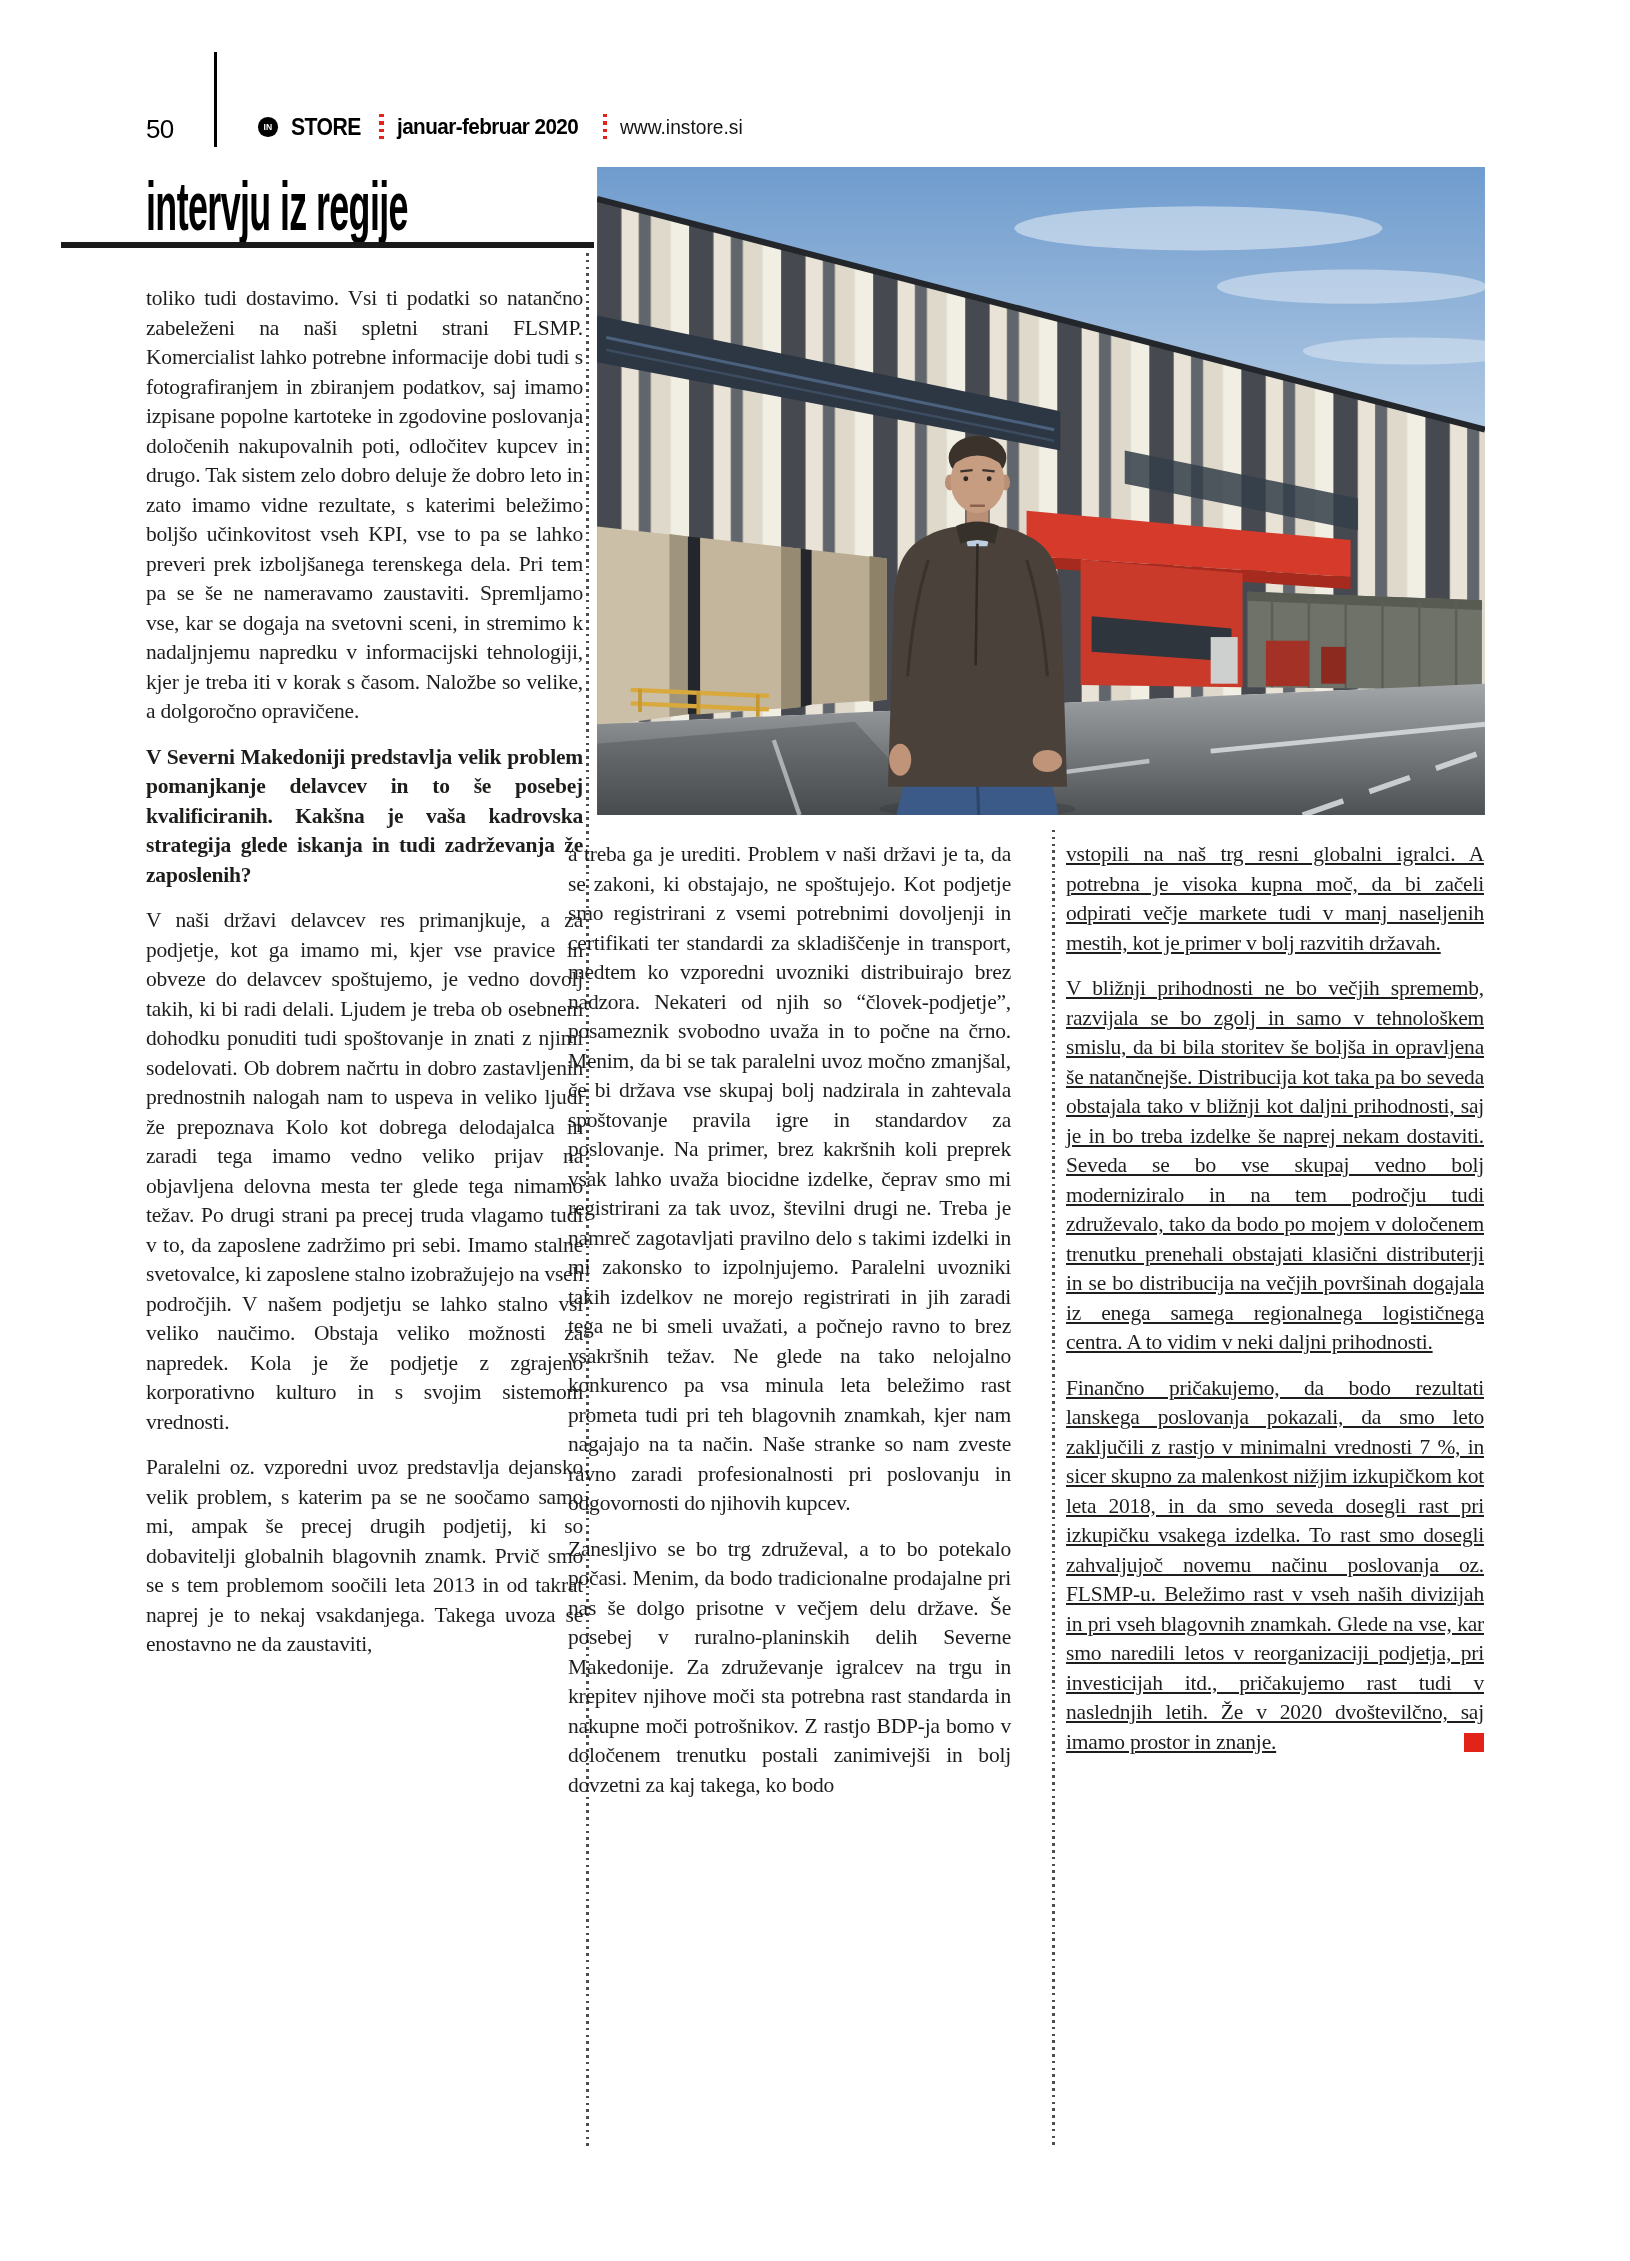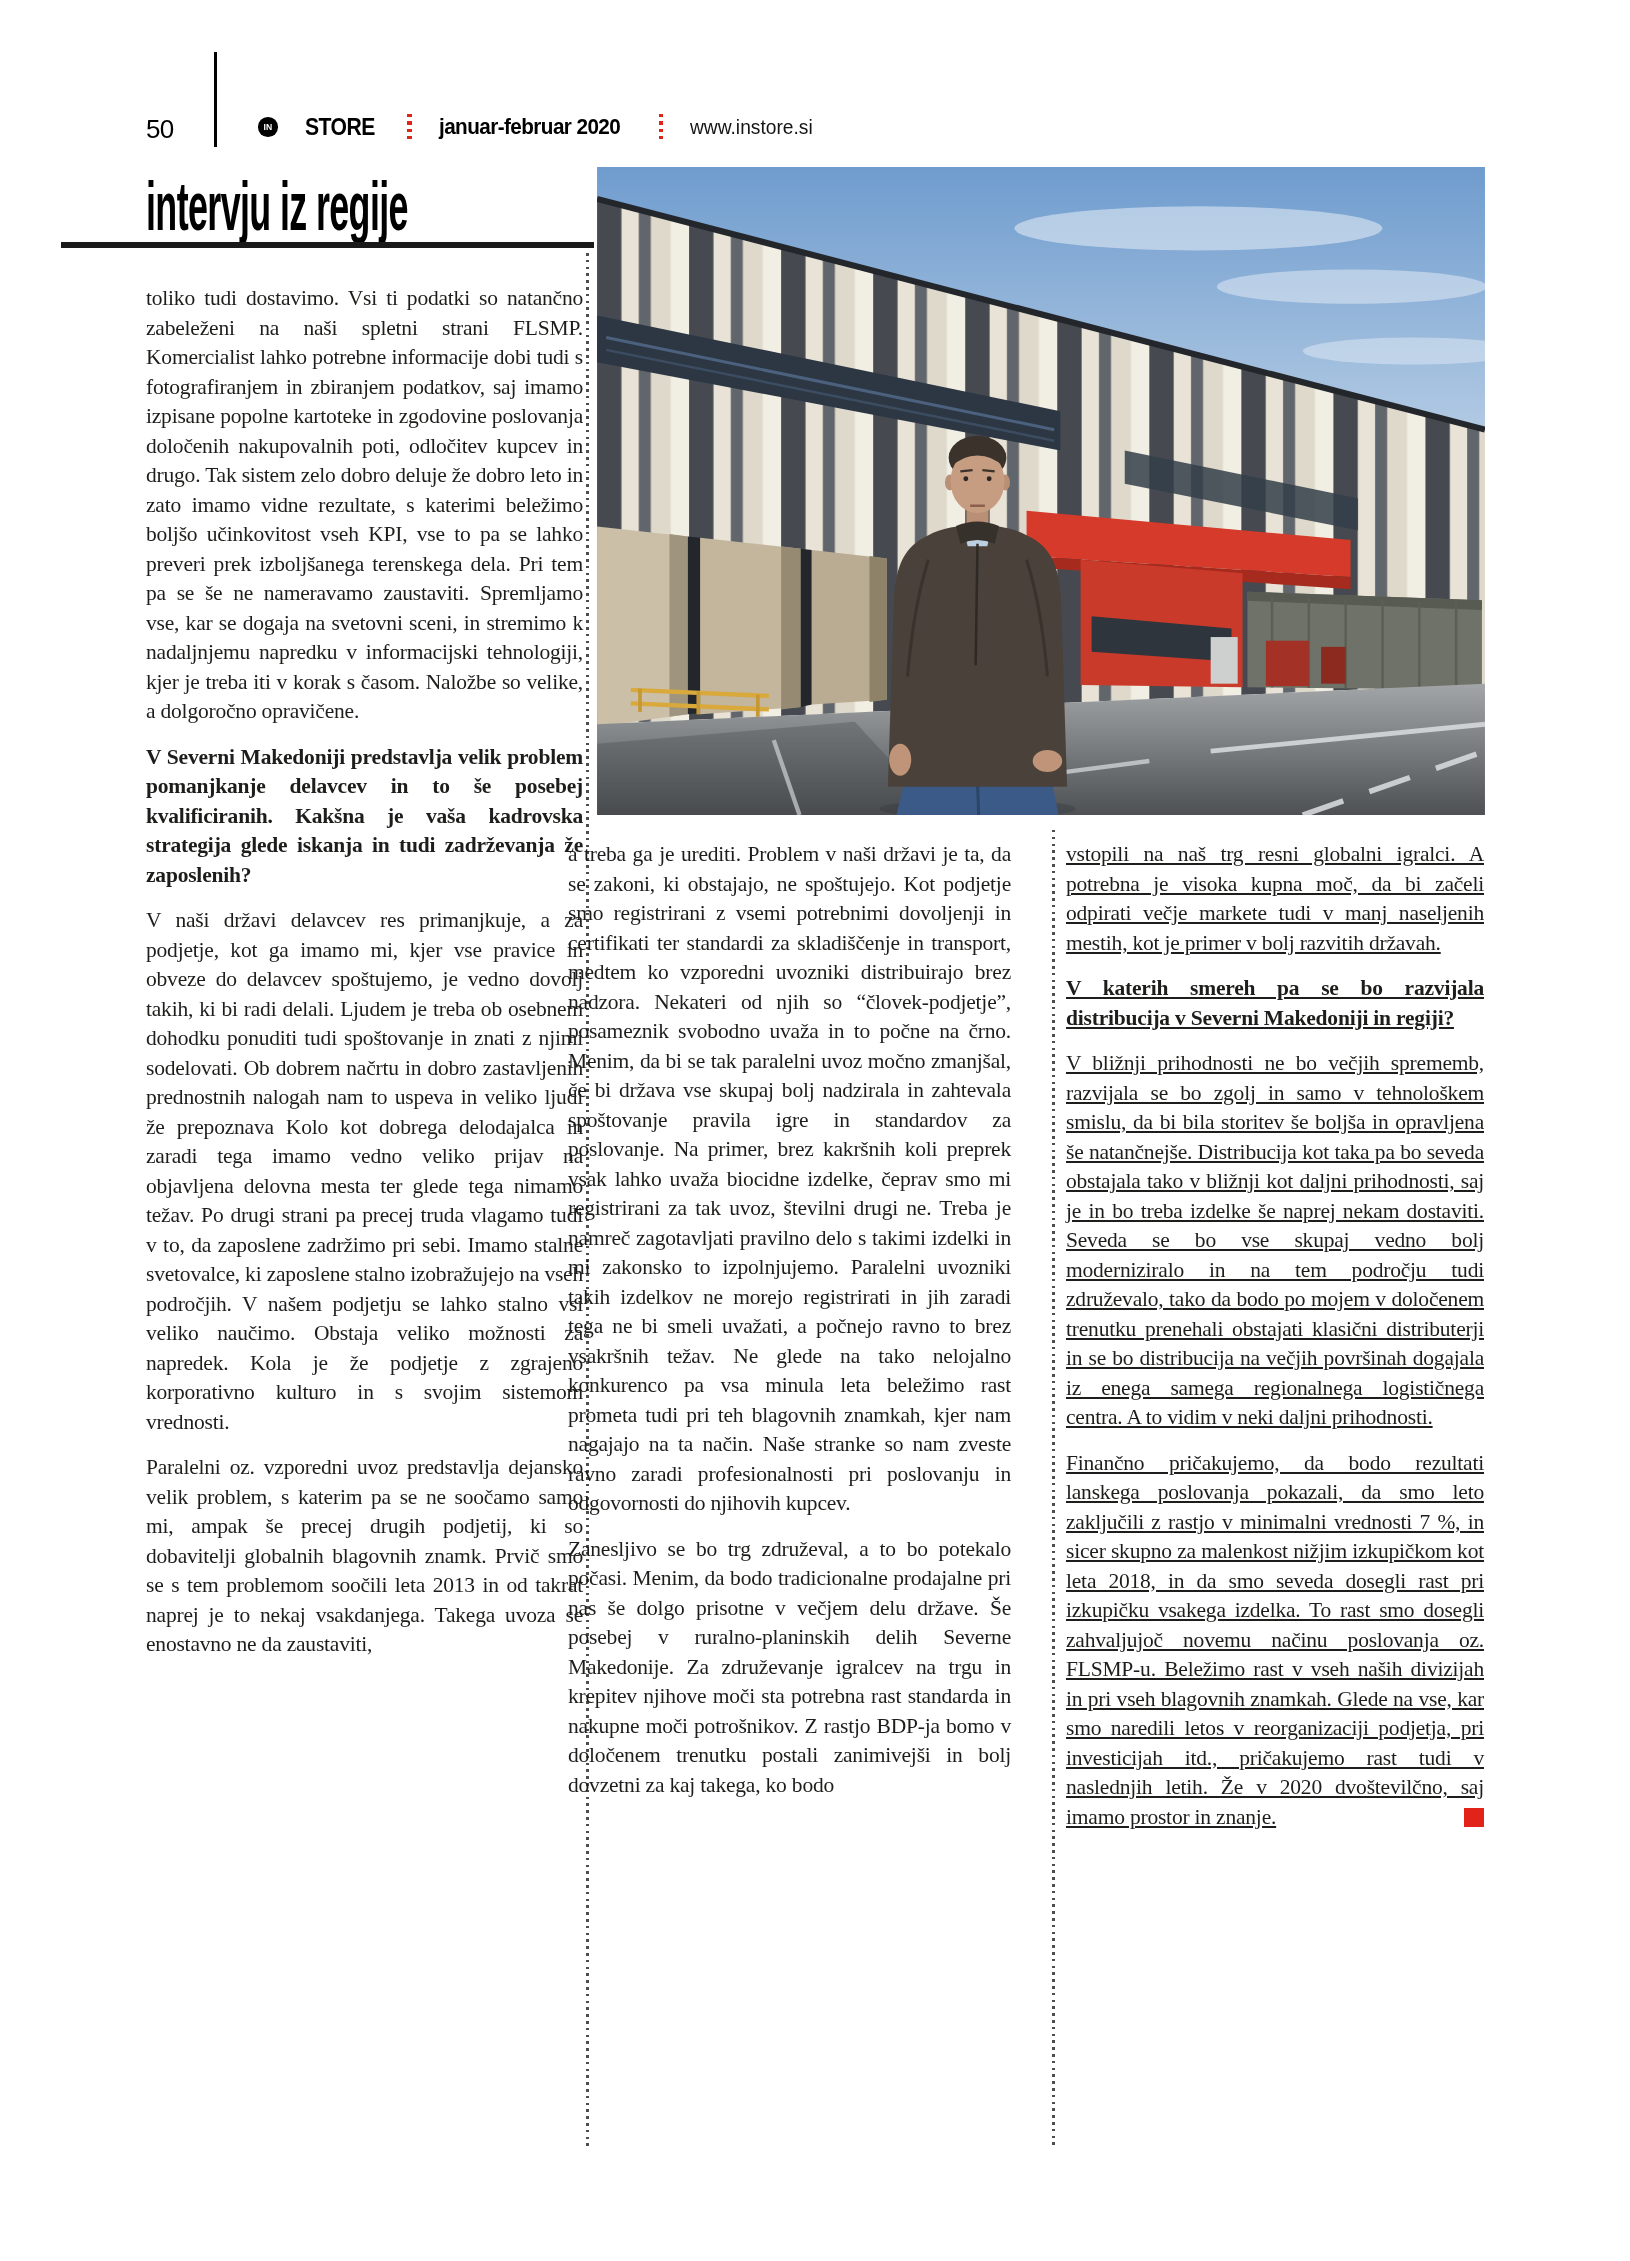--- a/index.html
+++ b/index.html
@@ -8,21 +8,21 @@
     overflow:hidden; font-family:"Liberation Serif","DejaVu Serif",serif; color:#1d1d1b;
   }
   
   .pagenum {
     position:absolute; left:146px; top:114px; font-family:"Liberation Sans",sans-serif;
     font-weight:normal; font-size:26px; letter-spacing:-0.6px; color:#000;
   }
   .header-vrule { position:absolute; left:214px; top:52px; width:2.5px; height:95px; background:#000; }
   .masthead {
     position:absolute; left:258px; top:113px; height:28px;
-    display:flex; align-items:center; gap:27px; font-family:"Liberation Sans",sans-serif;
+    display:flex; align-items:center; gap:13px; font-family:"Liberation Sans",sans-serif;
   }
   .logo-circle {
     width:19.6px; height:19.6px; border-radius:50%; background:#000; color:#fff;
     display:flex; align-items:center; justify-content:center;
     font-size:8.6px; font-weight:bold; letter-spacing:0;
   }
   .brand { font-weight:bold; font-size:23px; letter-spacing:-0.6px; color:#000; transform:scaleX(.92); transform-origin:left center; }
   .issue { font-weight:bold; font-size:22px; letter-spacing:-0.6px; color:#000; transform:scaleX(.94); transform-origin:left center; }
   .site  { font-weight:400; font-size:20px; color:#141414; transform:scaleX(.96); transform-origin:left center; }
   .red-dots {
@@ -189,19 +189,18 @@
     <p>Paralelni oz. vzporedni uvoz predstavlja dejansko velik problem, s katerim pa se ne soočamo samo mi, ampak še precej drugih podjetij, ki so dobavitelji globalnih blagovnih znamk. Prvič smo se s tem problemom soočili leta 2013 in od takrat naprej je to nekaj vsakdanjega. Takega uvoza se enostavno ne da zaustaviti,</p>
   </section>
 
   <section class="col col2">
     <p>a treba ga je urediti. Problem v naši državi je ta, da se zakoni, ki obstajajo, ne spoštujejo. Kot podjetje smo registrirani z vsemi potrebnimi dovoljenji in certifikati ter standardi za skladiščenje in transport, medtem ko vzporedni uvozniki distribuirajo brez nadzora. Nekateri od njih so “človek-podjetje”, posameznik svobodno uvaža in to počne na črno. Menim, da bi se tak paralelni uvoz močno zmanjšal, če bi država vse skupaj bolj nadzirala in zahtevala spoštovanje pravila igre in standardov za poslovanje. Na primer, brez kakršnih koli preprek vsak lahko uvaža biocidne izdelke, čeprav smo mi registrirani za tak uvoz, številni drugi ne. Treba je namreč zagotavljati pravilno delo s takimi izdelki in mi zakonsko to izpolnjujemo. Paralelni uvozniki takih izdelkov ne morejo registrirati in jih zaradi tega ne bi smeli uvažati, a počnejo ravno to brez vsakršnih težav. Ne glede na tako nelojalno konkurenco pa vsa minula leta beležimo rast prometa tudi pri teh blagovnih znamkah, kjer nam nagajajo na ta način. Naše stranke so nam zveste ravno zaradi profesionalnosti pri poslovanju in odgovornosti do njihovih kupcev.</p>
     <p>Zanesljivo se bo trg združeval, a to bo potekalo počasi. Menim, da bodo tradicionalne prodajalne pri nas še dolgo prisotne v večjem delu države. Še posebej v ruralno-planinskih delih Severne Makedonije. Za združevanje igralcev na trgu in krepitev njihove moči sta potrebna rast standarda in nakupne moči potrošnikov. Z rastjo BDP-ja bomo v določenem trenutku postali zanimivejši in bolj dovzetni za kaj takega, ko bodo</p>
   </section>
 
   <section class="col col3">
     <p>vstopili na naš trg resni globalni igralci. A potrebna je visoka kupna moč, da bi začeli odpirati večje markete tudi v manj naseljenih mestih, kot je primer v bolj razvitih državah.</p>
-    <p class="q">V katerih smereh pa se bo razvijala distribucija v Severni Makedoniji in regiji?</p>
     <p>V bližnji prihodnosti ne bo večjih sprememb, razvijala se bo zgolj in samo v tehnološkem smislu, da bi bila storitev še boljša in opravljena še natančnejše. Distribucija kot taka pa bo seveda obstajala tako v bližnji kot daljni prihodnosti, saj je in bo treba izdelke še naprej nekam dostaviti. Seveda se bo vse skupaj vedno bolj moderniziralo in na tem področju tudi združevalo, tako da bodo po mojem v določenem trenutku prenehali obstajati klasični distributerji in se bo distribucija na večjih površinah dogajala iz enega samega regionalnega logističnega centra. A to vidim v neki daljni prihodnosti.</p>
     <p class="last"><span>Finančno pričakujemo, da bodo rezultati lanskega poslovanja pokazali, da smo leto zaključili z rastjo v minimalni vrednosti 7 %, in sicer skupno za malenkost nižjim izkupičkom kot leta 2018, in da smo seveda dosegli rast pri izkupičku vsakega izdelka. To rast smo dosegli zahvaljujoč novemu načinu poslovanja oz. FLSMP-u. Beležimo rast v vseh naših divizijah in pri vseh blagovnih znamkah. Glede na vse, kar smo naredili letos v reorganizaciji podjetja, pri investicijah itd., pričakujemo rast tudi v naslednjih letih. Že v 2020 dvoštevilčno, saj imamo prostor in znanje.</span><span class="end-square"></span></p>
   </section>
 
 </div>
 
 
 </body></html>

